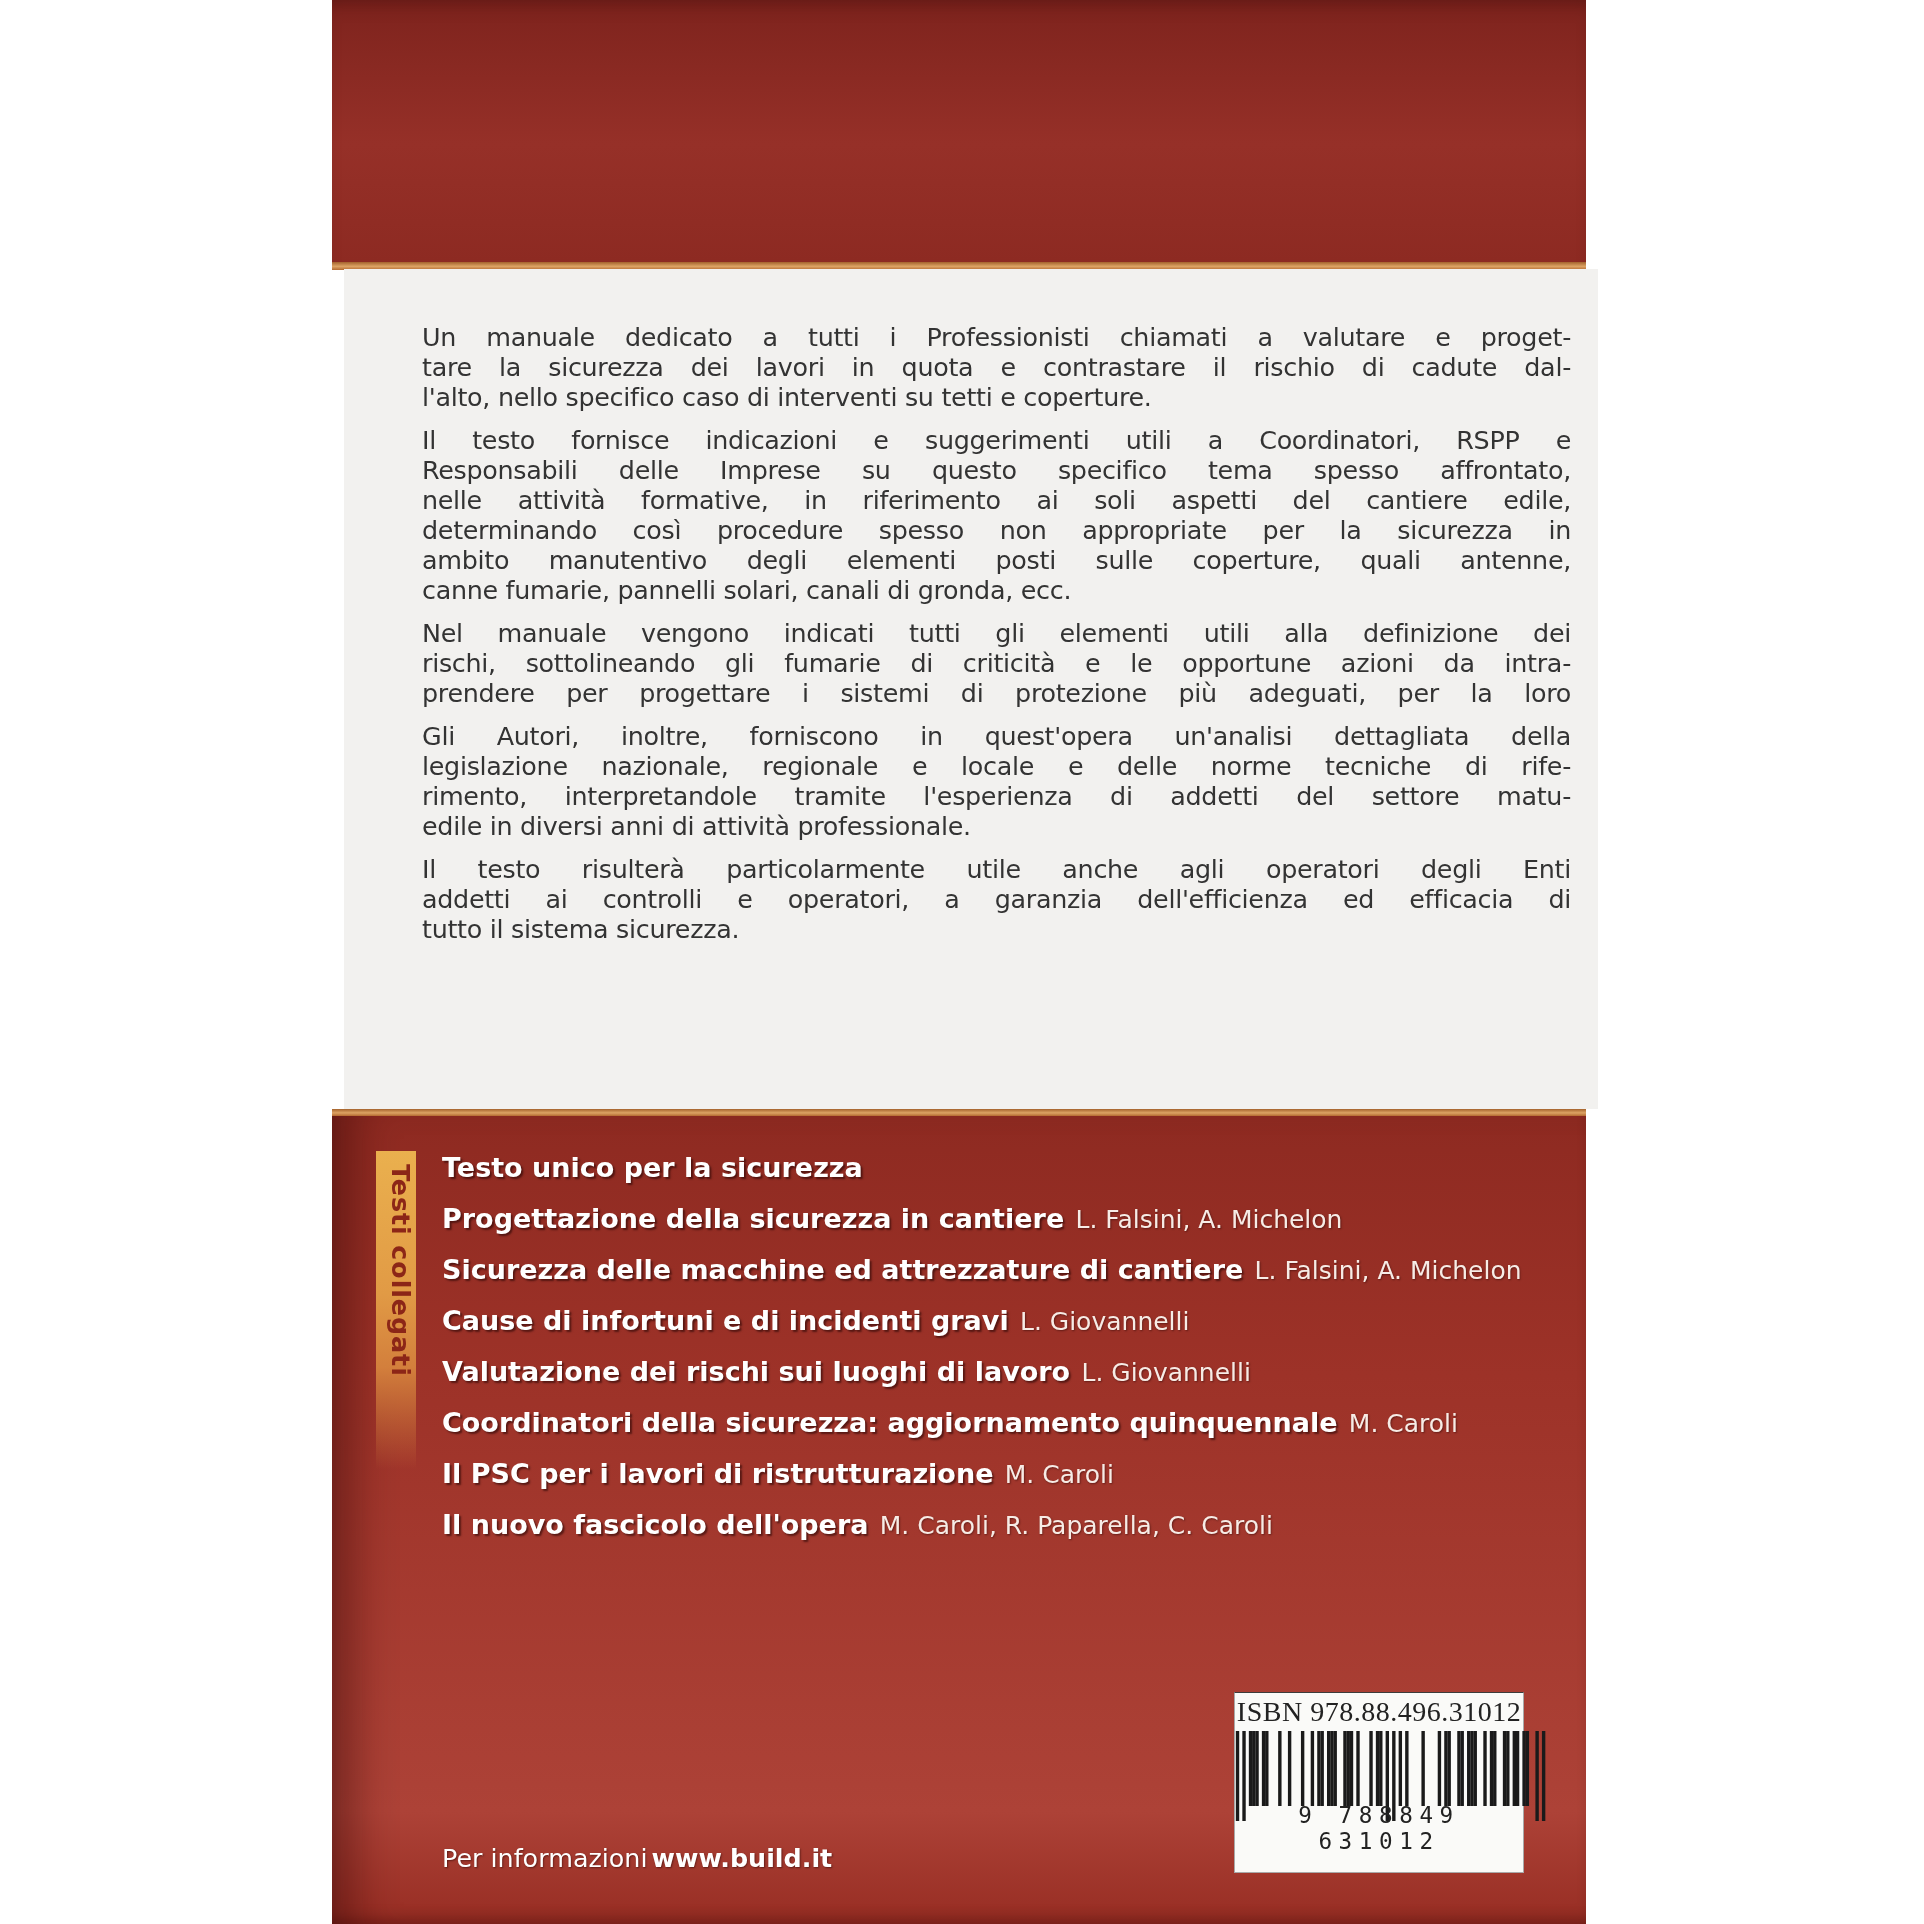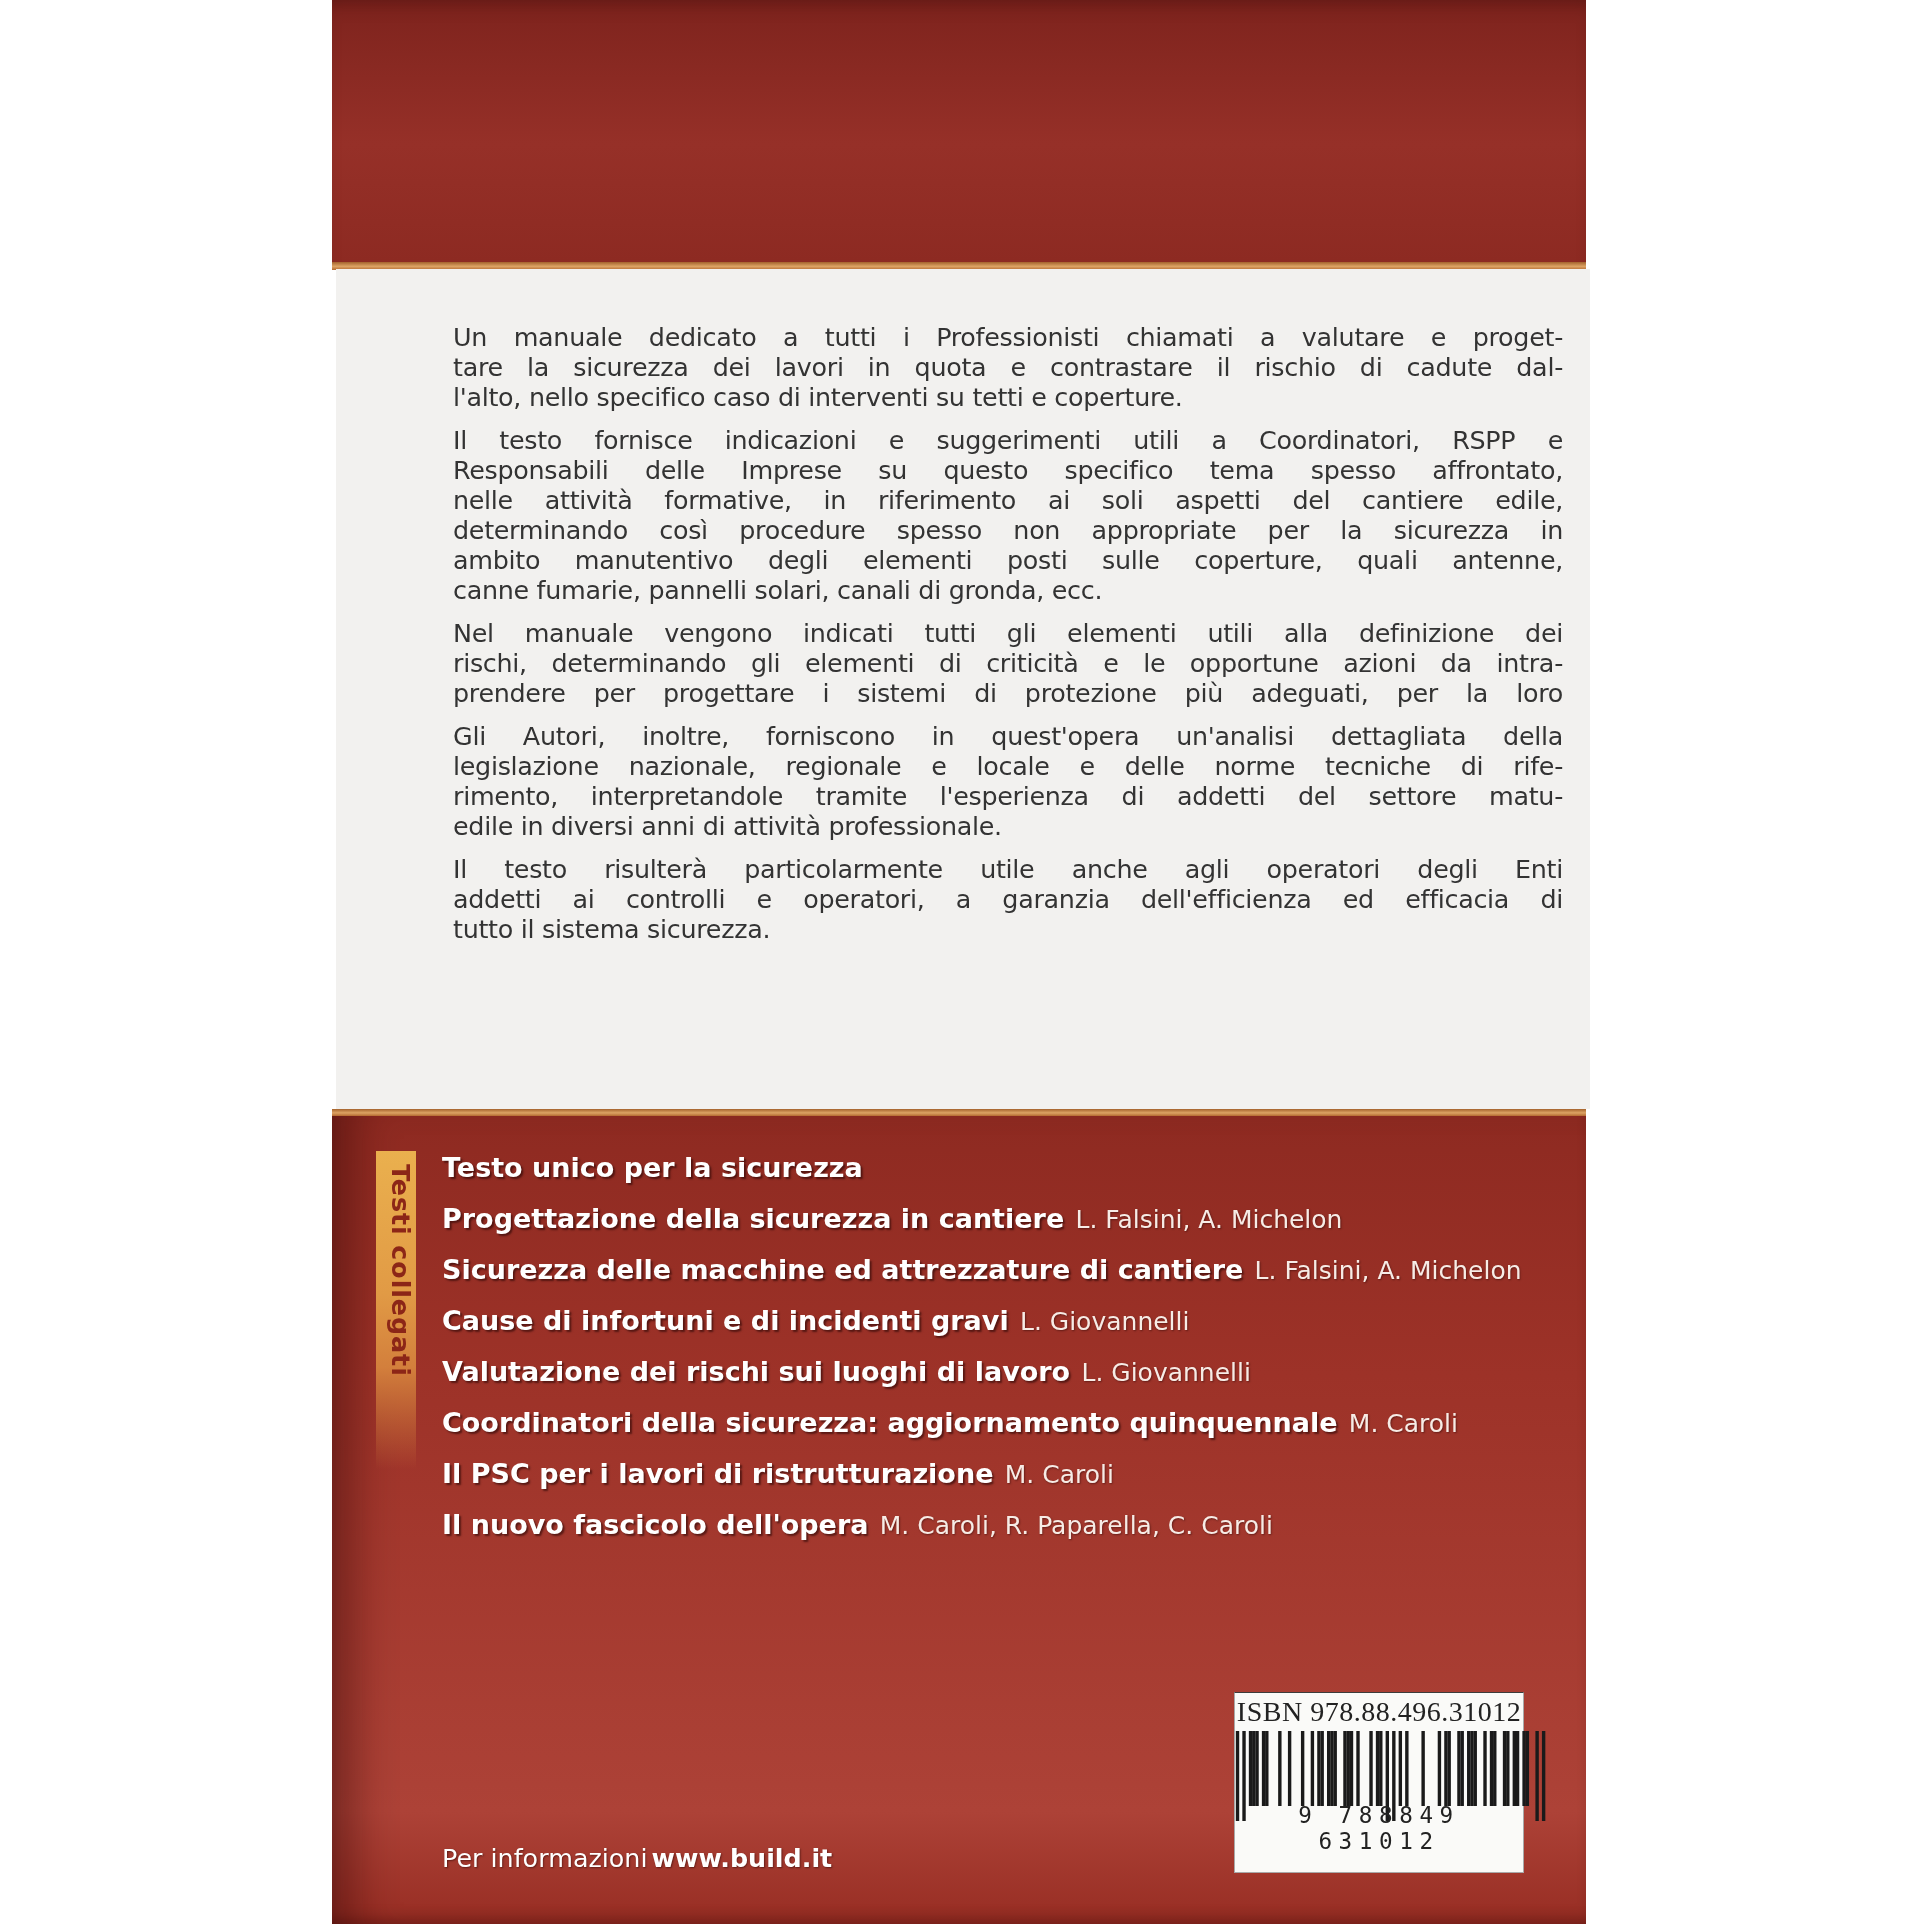--- a/index.html
+++ b/index.html
@@ -28,24 +28,24 @@
     background:linear-gradient(180deg,#7e231d 0%,var(--cover-red-mid,#963028) 55%,#8d2a22 100%);
     box-shadow:inset 0 13px 17px -9.4px rgba(40,5,5,.35);
   }
   .divider{
     position:absolute;left:0;width:100%;height:7.5px;
     background:linear-gradient(180deg,#a4622c 0%,#dda364 55%,#b46a31 100%);
   }
   .divider.top{top:262px;}
   .divider.bottom{top:1109px;height:6.6px;}
   .panel{
-    position:absolute;left:4px;top:269px;width:100%;height:840px;
+    position:absolute;left:12px;top:269px;width:100%;height:840px;
     background:var(--panel-bg,#f2f1ef);
     box-sizing:border-box;
-    padding:53px 27px 0 117px;
+    padding:53px 27px 0 78px;
   }
   .desc{color:var(--body-text,#333);font-size:25.4px;line-height:30px;letter-spacing:-0.3px;}
   .para{margin:0 0 13px 0;}
   .line{
     text-align:justify;
     text-align-last:justify;
     -moz-text-align-last:justify;
     white-space:normal;
   }
   .line.last{text-align-last:left;-moz-text-align-last:left;}
@@ -117,21 +117,21 @@
         <div class="para">
           <div class="line">Il testo fornisce indicazioni e suggerimenti utili a Coordinatori, RSPP e</div>
           <div class="line">Responsabili delle Imprese su questo specifico tema spesso affrontato,</div>
           <div class="line">nelle attività formative, in riferimento ai soli aspetti del cantiere edile,</div>
           <div class="line">determinando così procedure spesso non appropriate per la sicurezza in</div>
           <div class="line">ambito manutentivo degli elementi posti sulle coperture, quali antenne,</div>
           <div class="line last">canne fumarie, pannelli solari, canali di gronda, ecc.</div>
         </div>
         <div class="para">
           <div class="line">Nel manuale vengono indicati tutti gli elementi utili alla definizione dei</div>
-          <div class="line">rischi, determinando gli elementi di criticità e le opportune azioni da intra-</div>
+          <div class="line">rischi, sottolineando gli fumarie di criticità e le opportune azioni da intra-</div>
           <div class="line">prendere per progettare i sistemi di protezione più adeguati, per la loro</div>
         </div>
         <div class="para">
           <div class="line">Gli Autori, inoltre, forniscono in quest'opera un'analisi dettagliata della</div>
           <div class="line">legislazione nazionale, regionale e locale e delle norme tecniche di rife-</div>
           <div class="line">rimento, interpretandole tramite l'esperienza di addetti del settore matu-</div>
           <div class="line last">edile in diversi anni di attività professionale.</div>
         </div>
         <div class="para">
           <div class="line">Il testo risulterà particolarmente utile anche agli operatori degli Enti</div>

